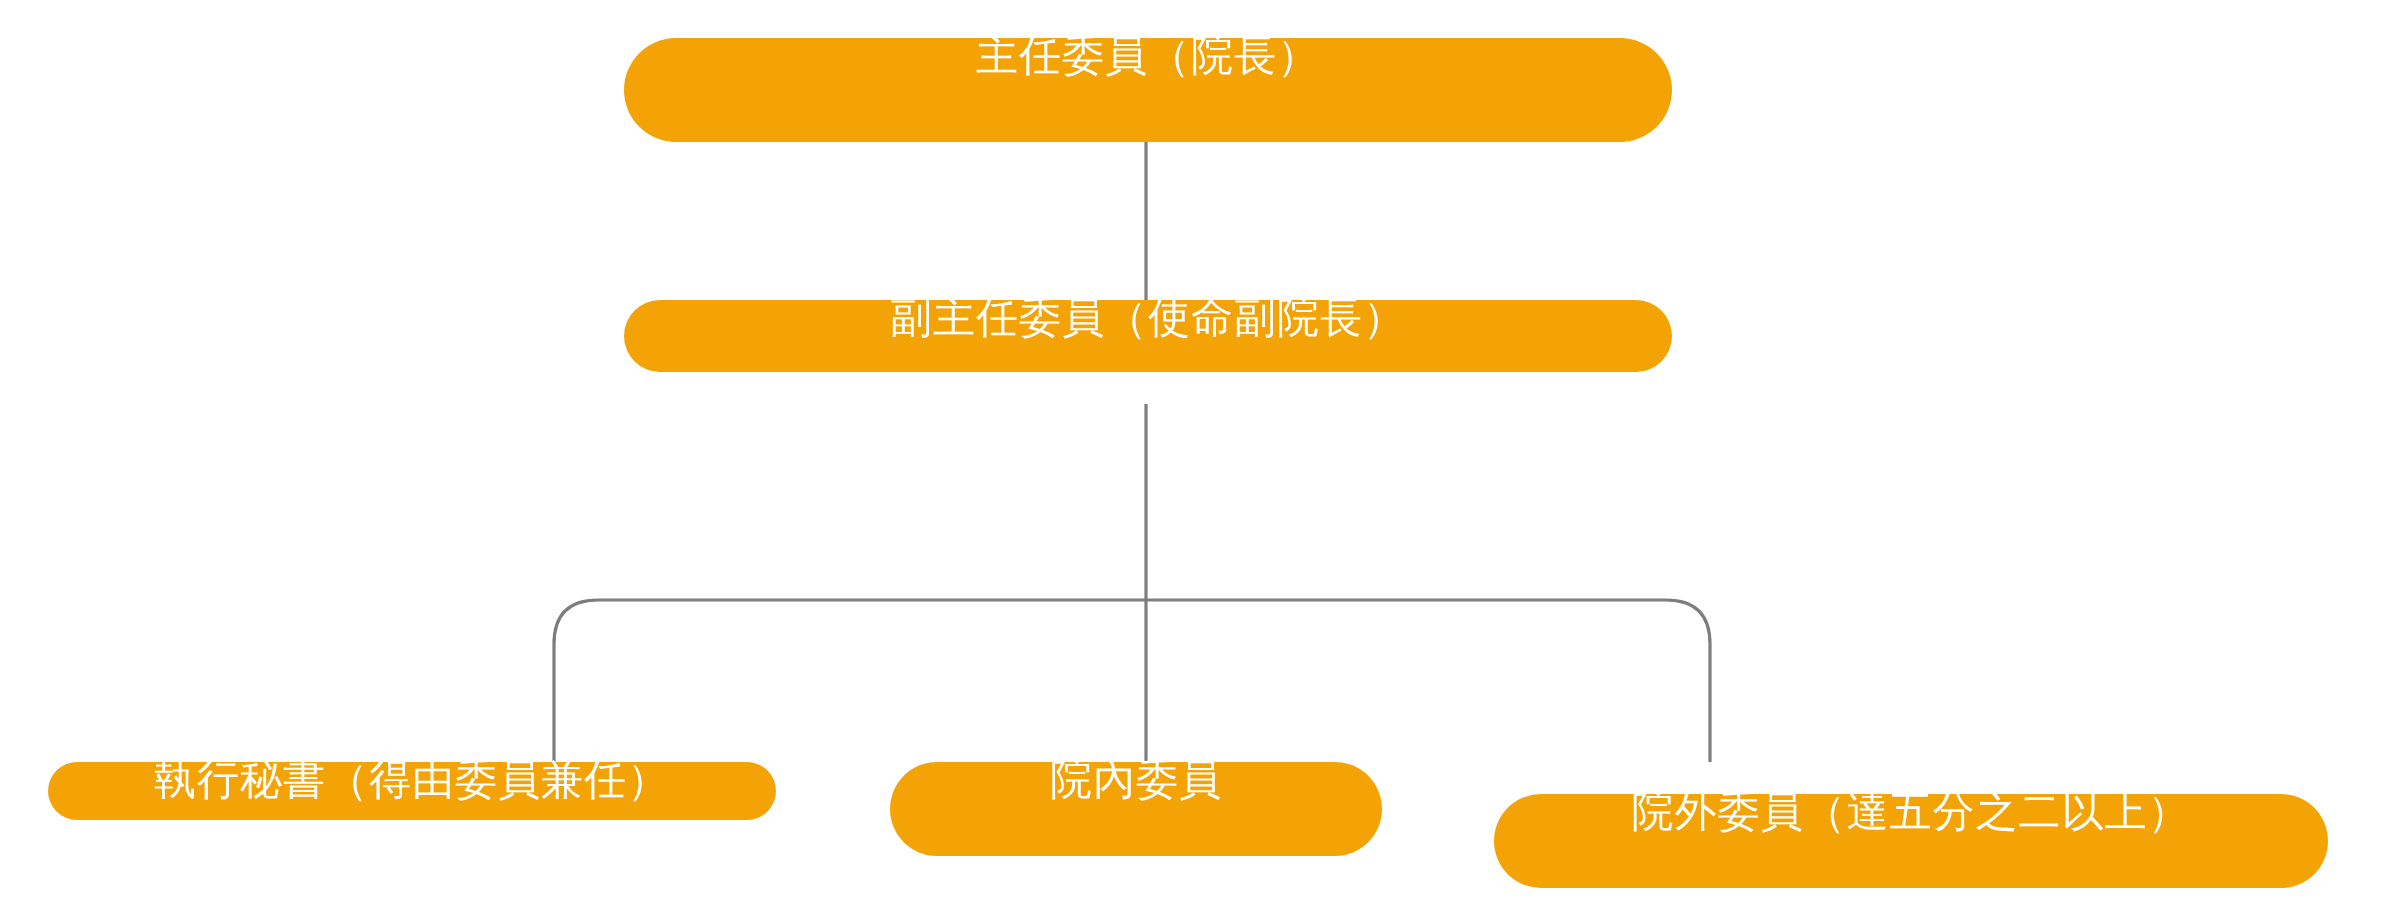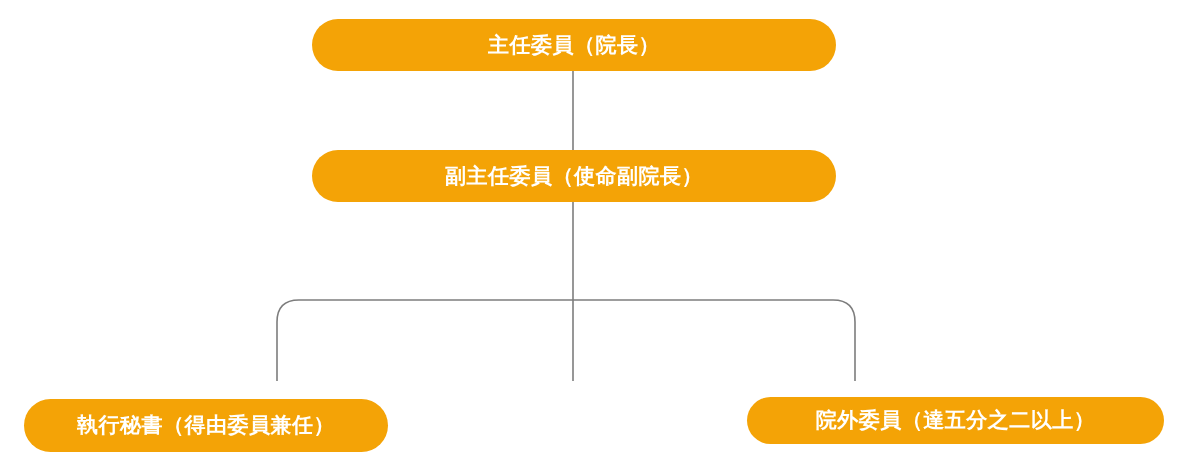--- a/index.html
+++ b/index.html
@@ -23,43 +23,43 @@
     left: 0;
     top: 0;
     width: 1200px;
     height: 453px;
     pointer-events: none;
   }
   .node {
     position: absolute;
     box-sizing: border-box;
     display: flex;
-    align-items: center;
+    align-items: flex-start;
     justify-content: center;
     background: #f4a306;
     border-radius: 999px;
     color: #ffffff;
     font-size: 21px;
-    font-weight: 700;
+    font-weight: 400;
     letter-spacing: 0.5px;
     line-height: 1;
     white-space: nowrap;
     text-align: center;
     -webkit-font-smoothing: antialiased;
   }
   .node-label {
     display: block;
     padding: 0 18px;
     transform: translateY(-1px);
   }
 
   
   .node-chair       { left: 312px; top: 19px;  width: 524px; height: 52px; }
-  .node-vice-chair  { left: 312px; top: 150px; width: 524px; height: 52px; }
-  .node-secretary   { left: 24px;  top: 381px; width: 364px; height: 53px; margin-top: 18px; }
+  .node-vice-chair  { left: 312px; top: 150px; width: 524px; height: 36px; }
+  .node-secretary   { left: 24px;  top: 381px; width: 364px; height: 29px; }
   .node-internal    { left: 445px; top: 381px; width: 246px; height: 47px; }
   .node-external    { left: 747px; top: 381px; width: 417px; height: 47px; margin-top: 16px; }
 </style>
 </head>
 <body>
 
 <div class="org-chart">
 
   <svg class="connectors" viewBox="0 0 1200 453" width="1200" height="453" xmlns="http://www.w3.org/2000/svg" aria-hidden="true">
     <g fill="none" stroke="#7d7d7d" stroke-width="1.6" stroke-linecap="butt">
@@ -78,18 +78,21 @@
   </div>
 
   <div class="node node-vice-chair">
     <span class="node-label">副主任委員（使命副院長）</span>
   </div>
 
   <div class="node node-secretary">
     <span class="node-label">執行秘書（得由委員兼任）</span>
   </div>
 
+  <div class="node node-internal">
+    <span class="node-label">院內委員</span>
+  </div>
 
   <div class="node node-external">
     <span class="node-label">院外委員（達五分之二以上）</span>
   </div>
 
 </div>
 
 </body></html>

